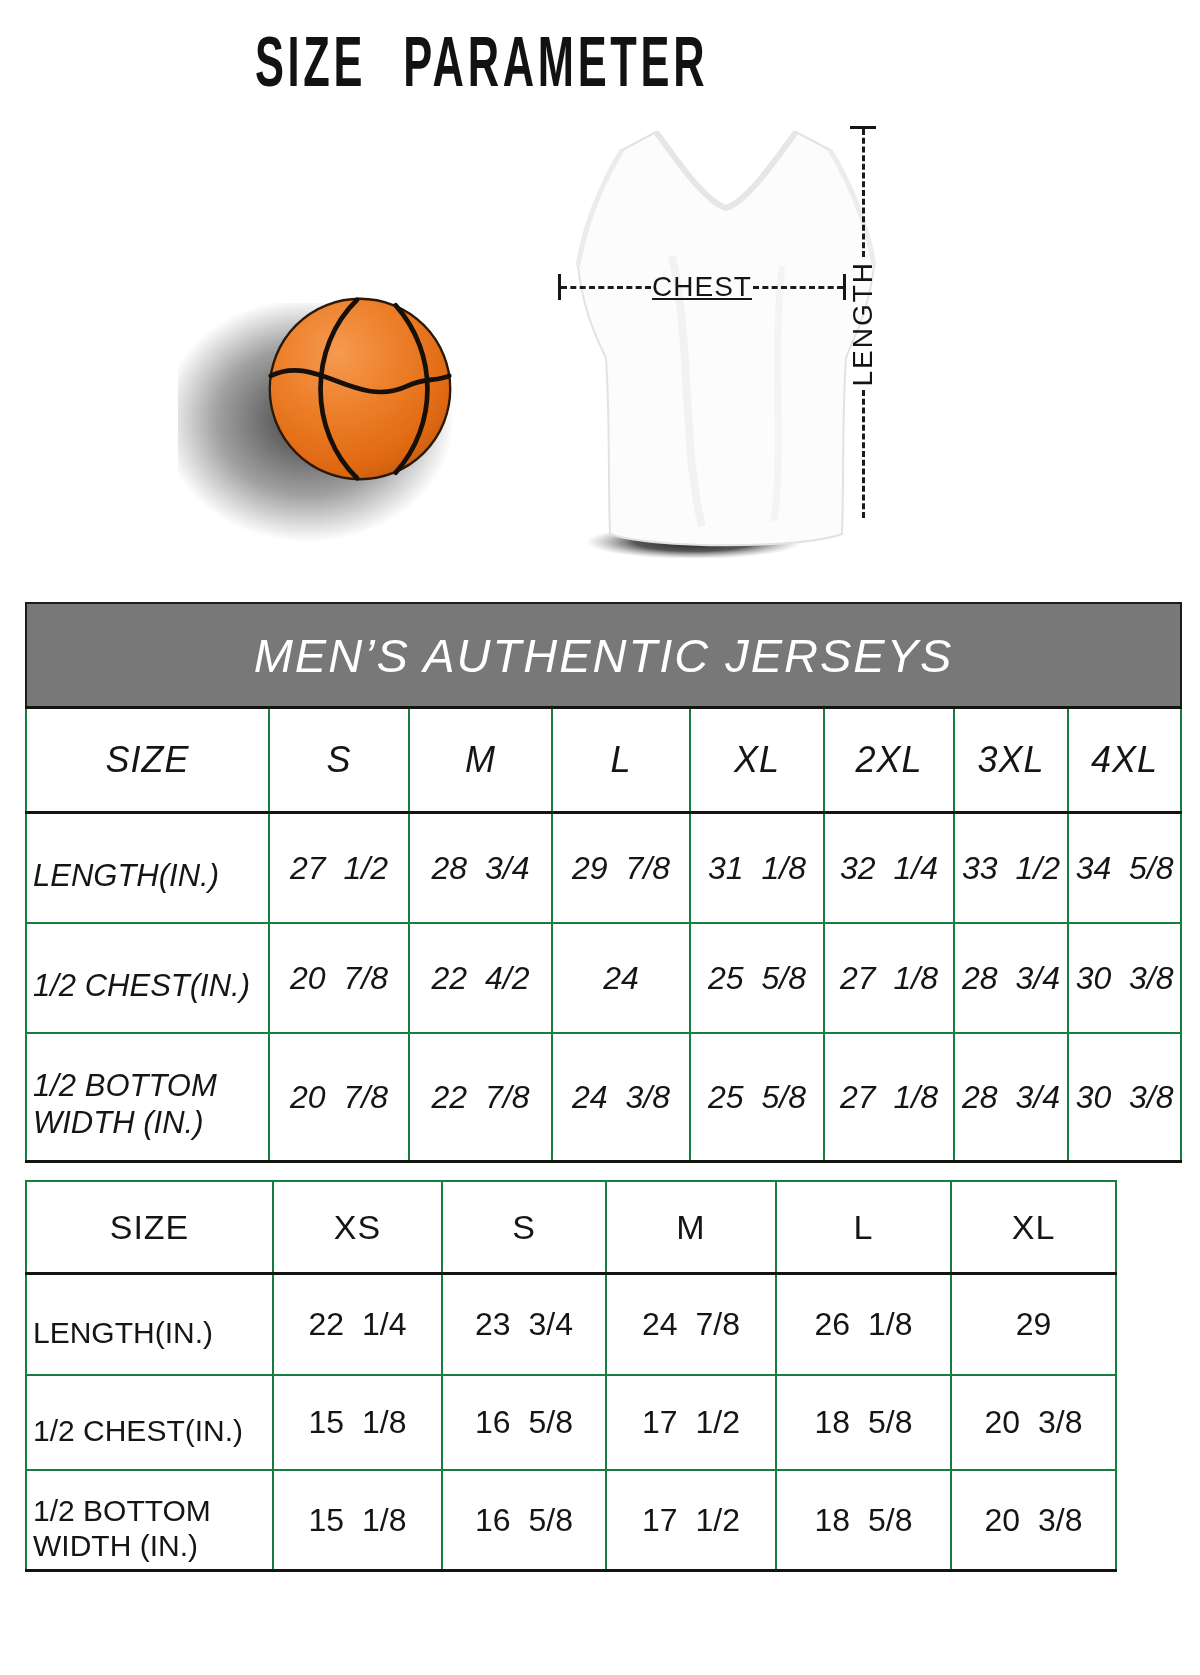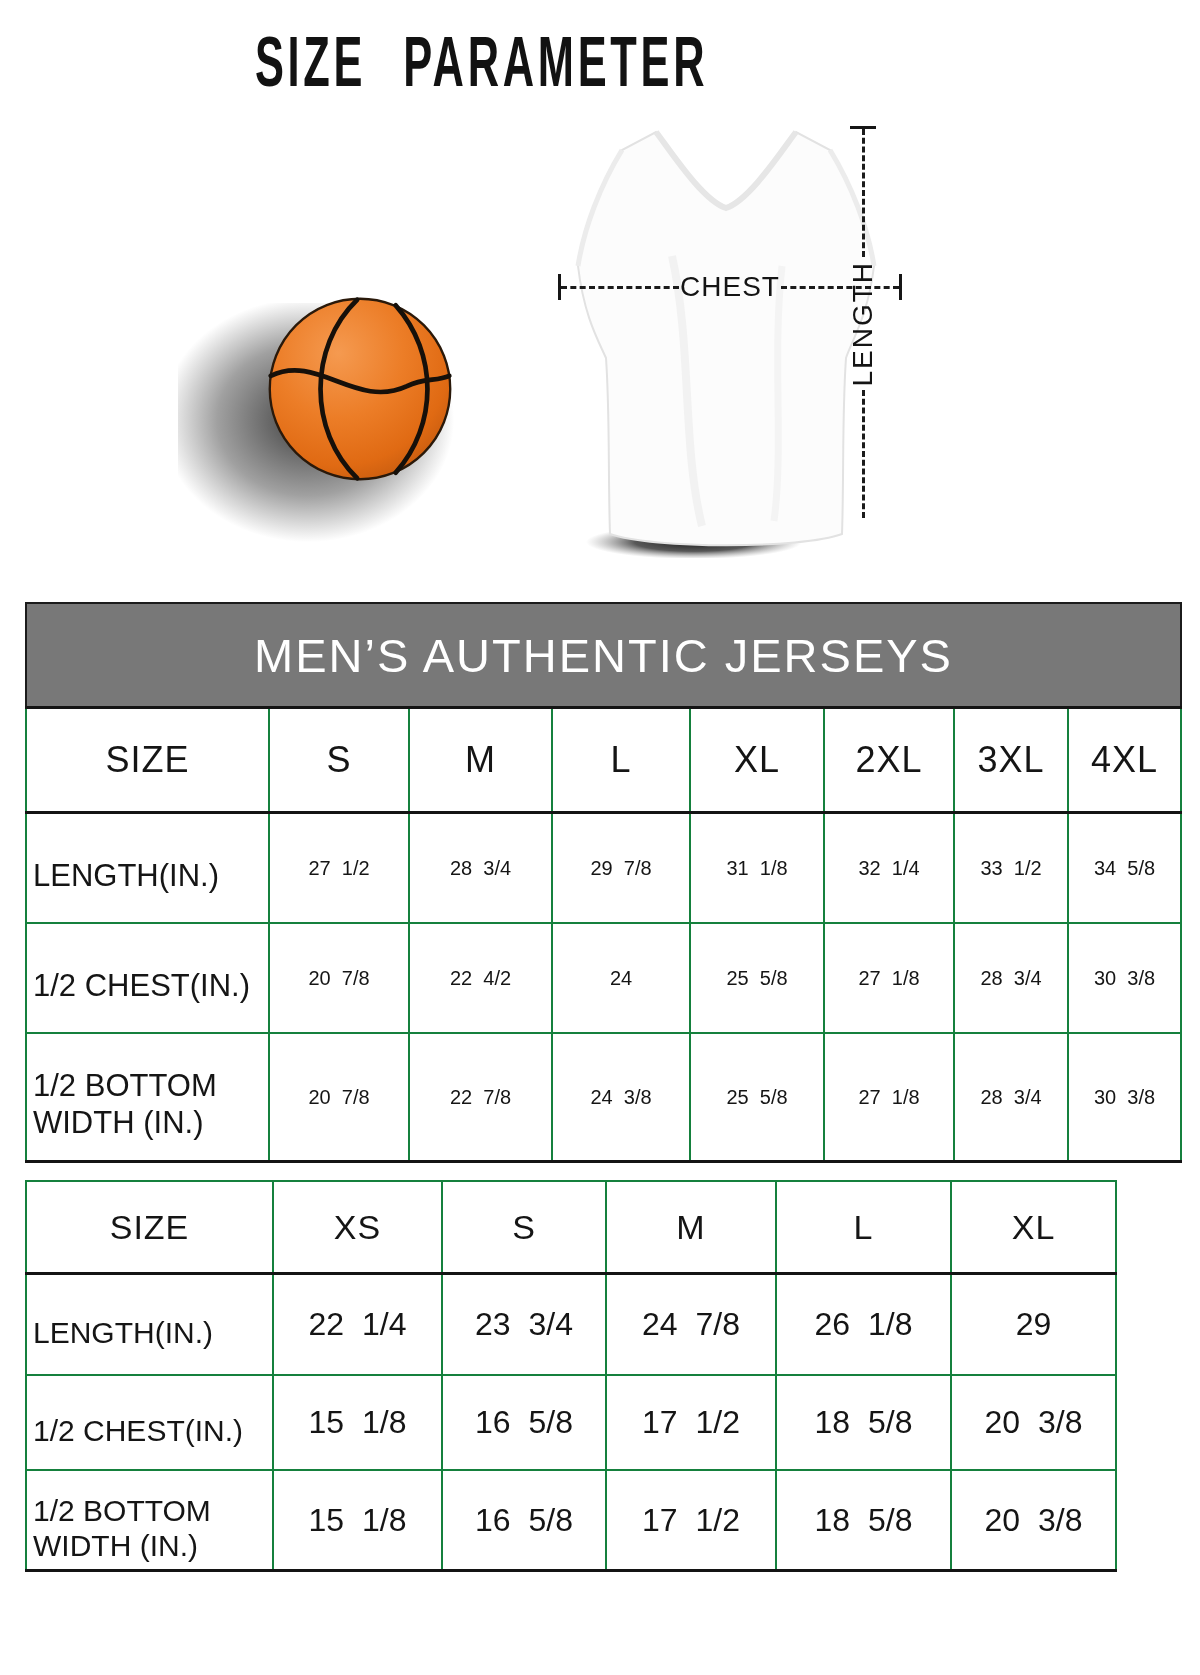--- a/index.html
+++ b/index.html
@@ -11,49 +11,49 @@
   .title-inner{display:inline-block;font-size:70px;font-weight:900;letter-spacing:6px;
                word-spacing:34px;color:#121212;transform:scaleX(0.62);transform-origin:50% 50%;
                white-space:nowrap;}
 
   
   .ball-shadow{position:absolute;left:178px;top:303px;width:282px;height:244px;
     background:radial-gradient(ellipse at 46% 48%, rgba(35,35,35,0.88) 0%, rgba(45,45,45,0.45) 42%, rgba(60,60,60,0) 68%);}
   .ball{position:absolute;left:266px;top:295px;width:188px;height:188px;}
   .jersey{position:absolute;left:552px;top:116px;width:348px;height:442px;}
 
-  .chest-line{position:absolute;left:558px;top:273px;width:344px;height:28px;
-              display:flex;align-items:center;}
+  .chest-line{position:absolute;left:558px;top:273px;width:288px;height:28px;
+              display:flex;align-items:center;text-decoration:underline;}
   .tick-v{width:3px;height:26px;background:#161616;flex:0 0 auto;}
   .dash-h{flex:1 1 auto;height:0;border-top:3px dashed #1b1b1b;}
   .chest-label{flex:0 0 auto;font-size:28px;letter-spacing:1px;color:#141414;line-height:1;padding:0 1px;}
 
   .length-line{position:absolute;left:848px;top:126px;width:30px;height:392px;
                display:flex;flex-direction:column;align-items:center;}
   .tick-h{height:3px;width:26px;background:#161616;flex:0 0 auto;}
   .dash-v{flex:1 1 auto;width:0;border-left:3px dashed #1b1b1b;}
   .length-label{flex:0 0 auto;writing-mode:vertical-rl;transform:rotate(180deg);
                 font-size:28px;letter-spacing:2px;color:#141414;line-height:1;padding:4px 0;}
 
   
   .size-table{position:absolute;border-collapse:collapse;table-layout:fixed;background:#fff;}
   .size-table td{border:2px solid #15803d;text-align:center;vertical-align:middle;
                  white-space:pre;color:#151515;}
   .size-table .band{background:#787878;color:#ffffff;font-size:47px;letter-spacing:2px;
                     border:2px solid #1b1b1b;border-bottom:3px solid #141414;white-space:normal;}
   .size-table .colhead{font-size:36px;letter-spacing:1px;border-bottom:3px solid #141414;}
   .size-table .rowlabel{white-space:normal;text-align:left;padding:16px 4px 0 6px;line-height:1.18;}
-  .mens{left:25px;top:602px;width:1155px;}
+  .mens{left:25px;top:602px;width:1155px;font-style:italic;}
   .mens .band-row td{height:100px;}
   .mens .cols-row td{height:100px;}
   .mens .r1 td{height:92px;}
   .mens .r2 td{height:92px;}
   .mens .r3 td{height:110px;}
   .mens .rowlabel{font-size:31px;}
-  .mens .val{font-size:20px;}
+  .mens .val{font-size:32px;}
   .mens tr:last-child td{border-bottom:3px solid #141414;}
 
   .boys{left:25px;top:1180px;width:1090px;}
   .boys .band-row td{height:80px;}
   .boys .cols-row td{height:88px;}
   .boys .r1 td{height:83px;}
   .boys .r2 td{height:77px;}
   .boys .r3 td{height:82px;}
   .boys .rowlabel{font-size:30px;}
   .boys .val{font-size:32px;}

